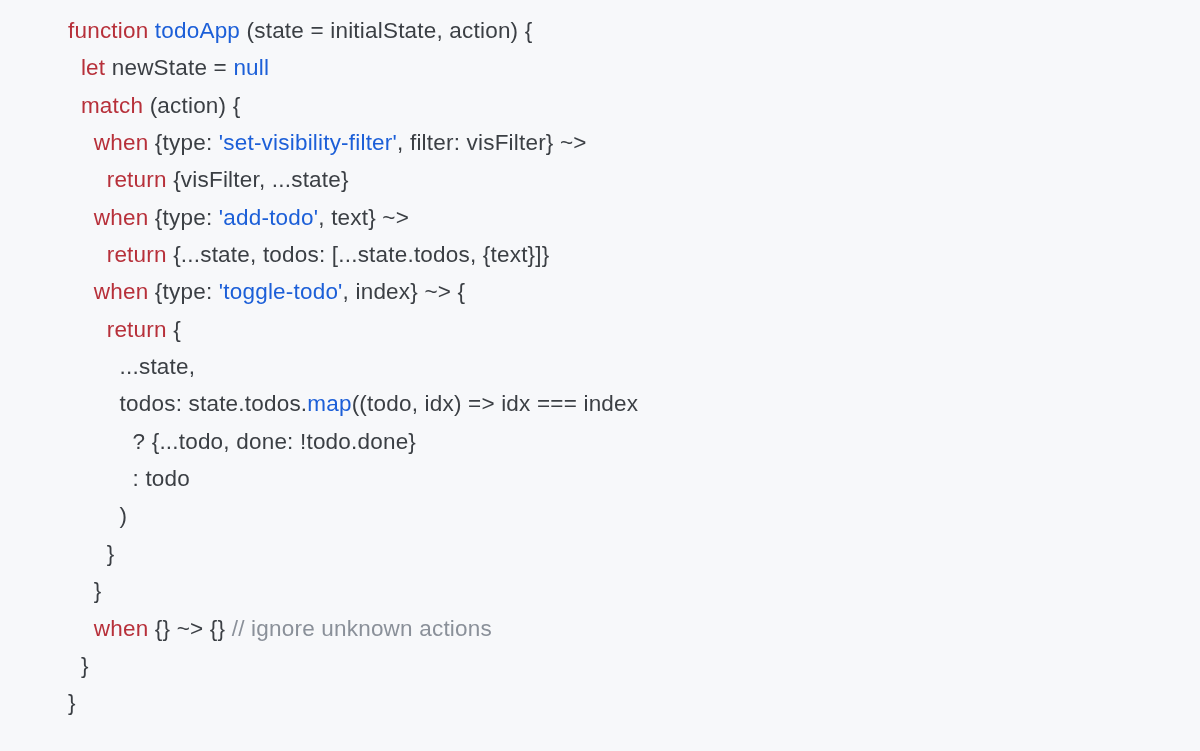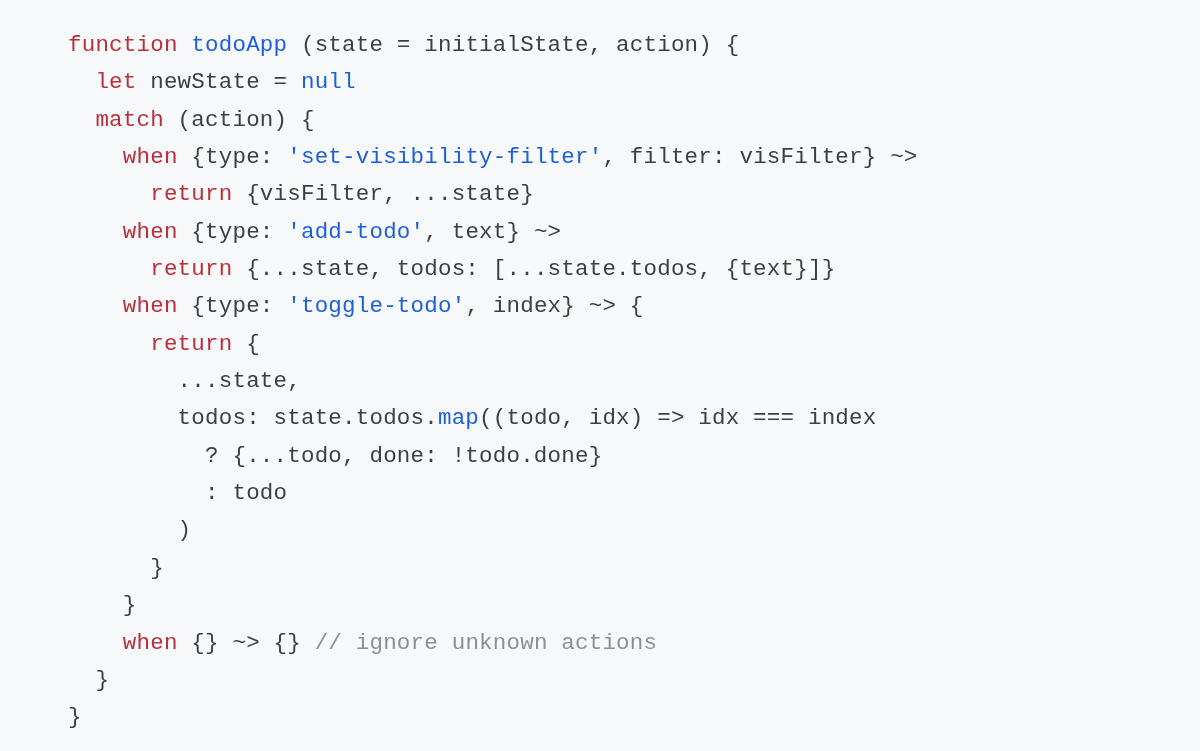--- a/index.html
+++ b/index.html
@@ -5,22 +5,22 @@
   html, body {
     margin: 0;
     padding: 0;
     width: 1200px;
     height: 751px;
     overflow: hidden;
     background: #f7f8fa;
   }
   pre.code {
     margin: 0;
-    padding: 27px 0 0 68px;
-    font-family: Liberation Mono, monospace;
+    padding: 12px 0 0 68px;
+    font-family: Liberation Sans, sans-serif;
     font-size: 22.5px;
     line-height: 1.66;
     color: #3b3f44;
     white-space: pre;
     letter-spacing: 0.2px;
   }
   .kw   { color: #b7303a; }  
   .fn   { color: #1c5fd8; }  
   .lit  { color: #1c5fd8; }  
   .str  { color: #1c5fd8; }  

